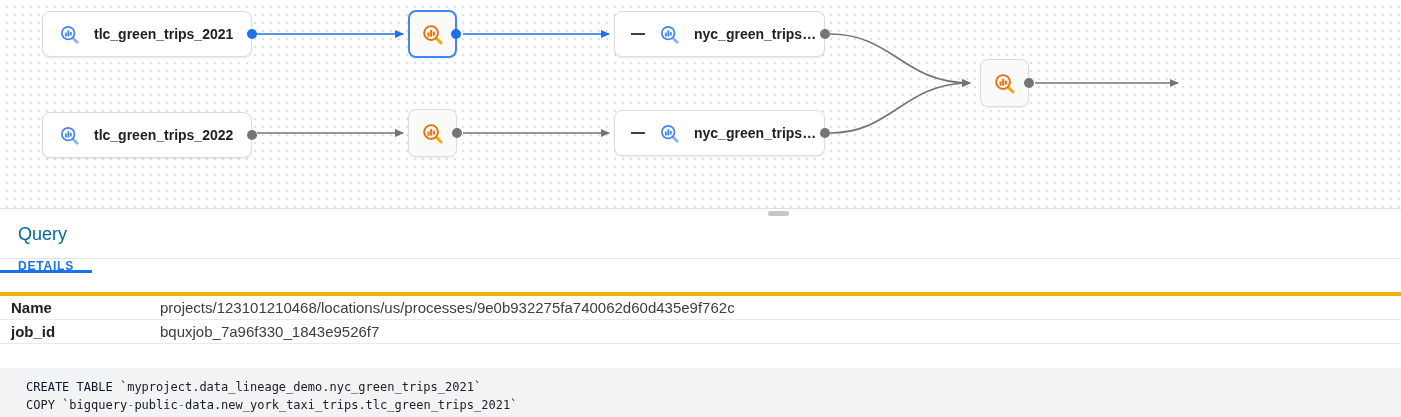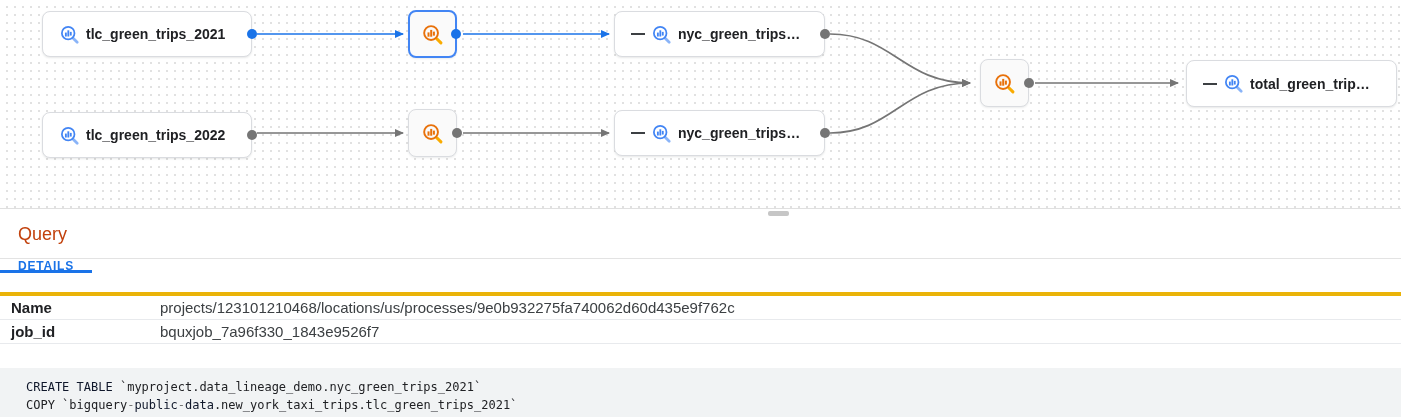--- a/index.html
+++ b/index.html
@@ -12,21 +12,21 @@
     background-color:#fff;
     background-image:radial-gradient(circle,#e1e1e1 1.2px,transparent 1.3px);
     background-size:8px 8px;background-position:3px 3px;
     border-bottom:1px solid #e0e0e0;
   }
   .edges{position:absolute;left:0;top:0;width:1401px;height:208px;}
 
   .tnode{
     position:absolute;height:46px;box-sizing:border-box;
     background:#fff;border:1px solid #dadce0;border-radius:8px;
-    display:flex;align-items:center;padding:0 16px;gap:6px;
+    display:flex;align-items:center;padding:0 16px;gap:14px;
     box-shadow:0 1px 2px rgba(60,64,67,.12);
   }
   .tnode .nlabel{font-size:14px;font-weight:bold;color:#202124;white-space:nowrap;}
   .pnode{
     position:absolute;width:49px;height:48px;box-sizing:border-box;
     background:#fafafa;border:1px solid #dadce0;border-radius:8px;
     display:flex;align-items:center;justify-content:center;
     box-shadow:0 1px 2px rgba(60,64,67,.10);
   }
   .pnode.selected{border:2px solid #4285f4;}
@@ -42,21 +42,21 @@
   }
   .port.blue{background:#1a73e8;}
   .port.gray{background:#757575;}
 
   
   .grip{position:absolute;left:768px;top:211px;width:21px;height:5px;background:#c6c6c6;border-radius:2px;cursor:row-resize;}
 
   
   .panel{position:absolute;left:0;top:209px;width:1401px;}
   .panel-title{
-    font-size:18px;font-weight:400;color:#c2410c;
+    font-size:18px;font-weight:400;color:#0369a1;
     padding:15px 36px 13px 18px;border-bottom:1px solid #e3e3e3;line-height:21px;
   }
   .tabbar{display:flex;height:33px;border-bottom:4px solid #eab308;flex-direction:column;}
   .tab{
     font-size:12px;font-weight:bold;letter-spacing:.8px;color:#5f6368;
     display:flex;align-items:center;justify-content:center;cursor:pointer;
   }
   .tab.t1{width:92px;}
   .tab.t2{width:82px;}
   .tab.active{color:#1a73e8;box-shadow:inset 0 -3px 0 #1a73e8;}
@@ -175,31 +175,20 @@
       <svg class="bq bq-orange" viewBox="0 0 24 24" style="width:23px;height:23px;">
         <path class="handle" d="M16.2 16.2 L20.8 20.8" stroke-width="3.2" stroke-linecap="round" fill="none"></path>
         <circle cx="10.5" cy="10.5" r="7.2" fill="none" stroke="currentColor" stroke-width="2"></circle>
         <rect x="6.8" y="9.8" width="2.1" height="4.5" fill="currentColor"></rect>
         <rect x="9.6" y="7.2" width="2.1" height="7.1" fill="currentColor"></rect>
         <rect x="12.4" y="9" width="2.1" height="4.2" fill="currentColor"></rect>
       </svg>
       <span class="port gray"></span>
     </div>
 
-    <div class="tnode" style="left:1186px;top:60px;width:211px;height:47px;">
-      <span class="minus"></span>
-      <svg class="bq bq-blue" viewBox="0 0 24 24">
-        <path class="handle" d="M16.2 16.2 L20.8 20.8" stroke-width="3.2" stroke-linecap="round" fill="none"></path>
-        <circle cx="10.5" cy="10.5" r="7.2" fill="none" stroke="currentColor" stroke-width="2"></circle>
-        <rect x="6.8" y="9.8" width="2.1" height="4.5" fill="currentColor"></rect>
-        <rect x="9.6" y="7.2" width="2.1" height="7.1" fill="currentColor"></rect>
-        <rect x="12.4" y="9" width="2.1" height="4.2" fill="currentColor"></rect>
-      </svg>
-      <span class="nlabel">total_green_trip…</span>
-    </div>
 
   </div>
 
   <div class="grip"></div>
 
   <div class="panel">
     <div class="panel-title">Query</div>
     <div class="tabbar">
       <div class="tab t1 active">DETAILS</div>
     </div>

